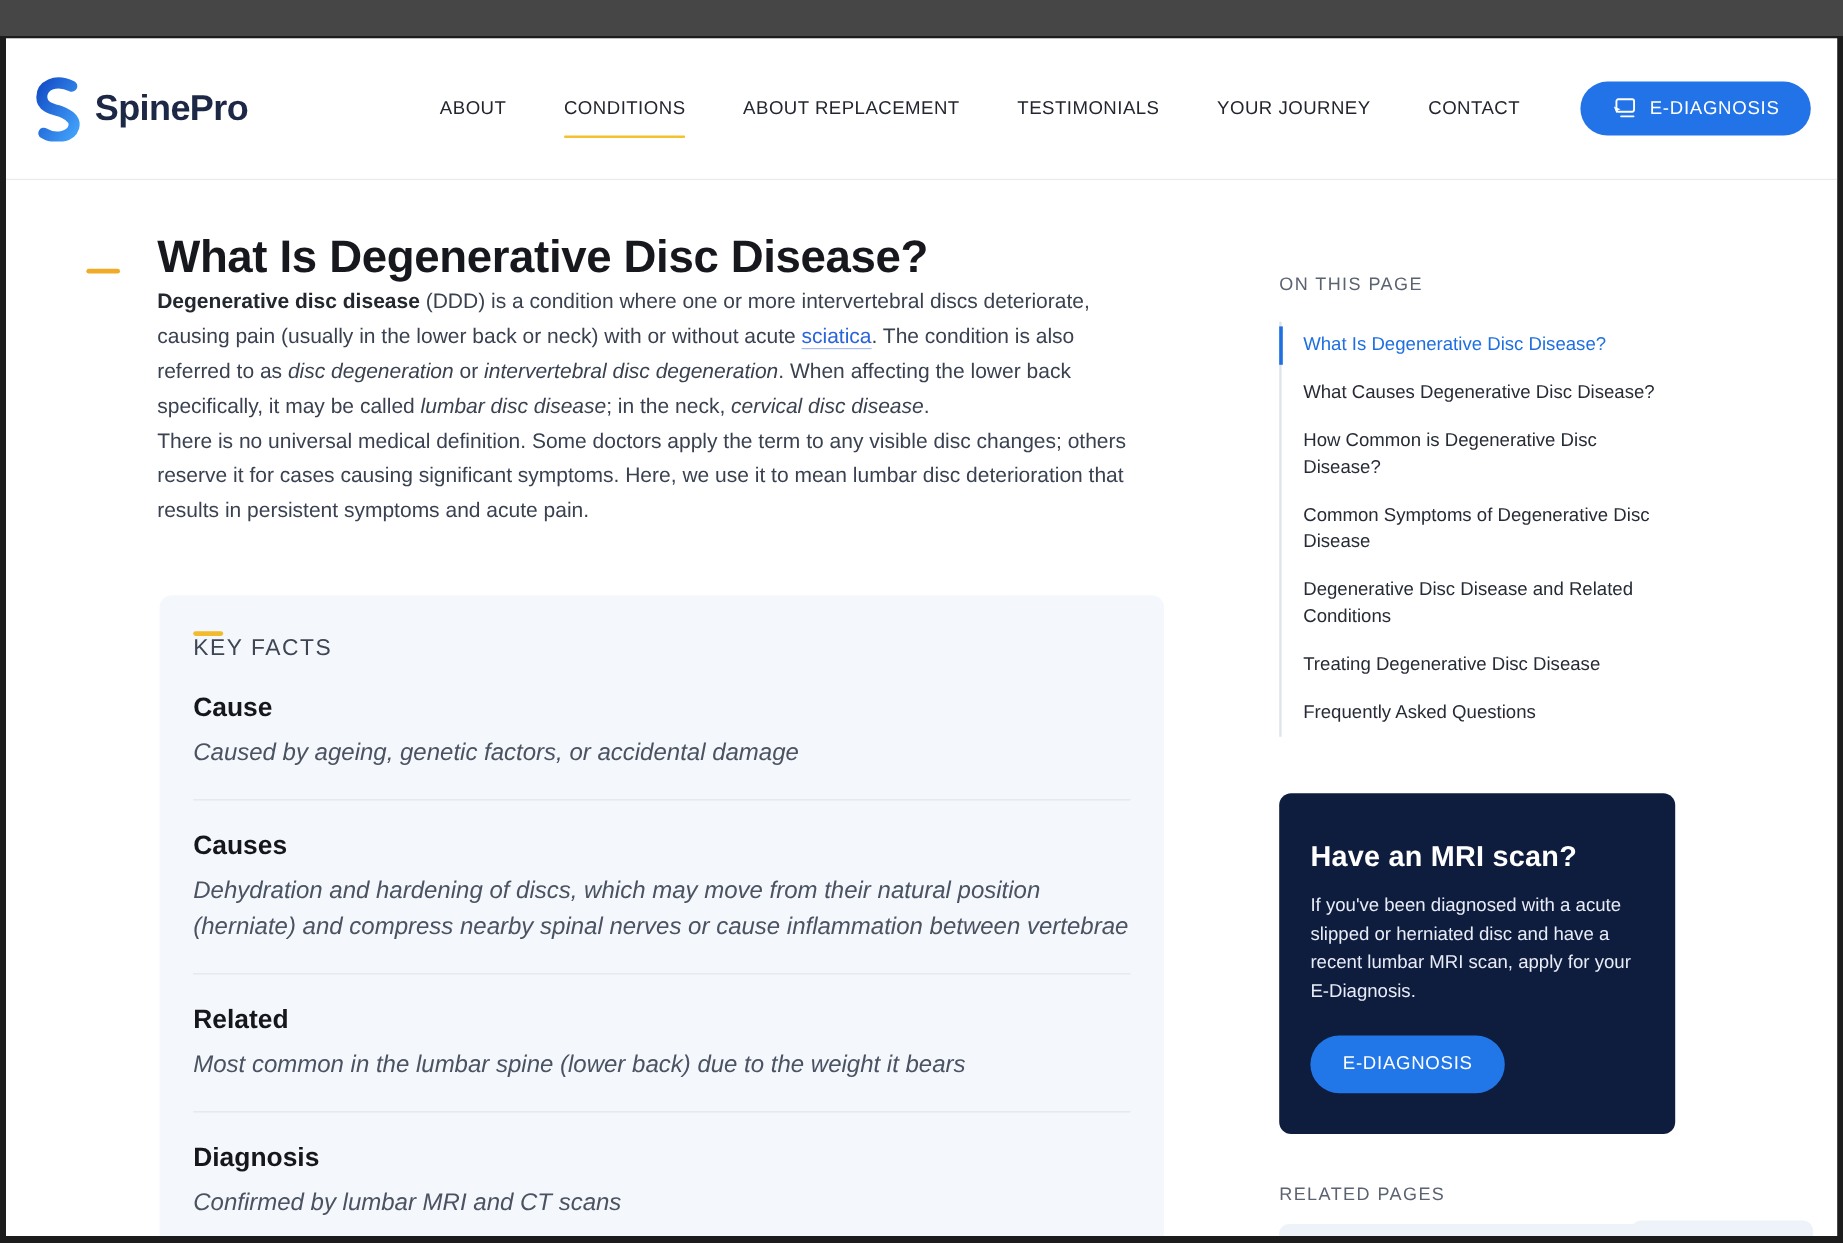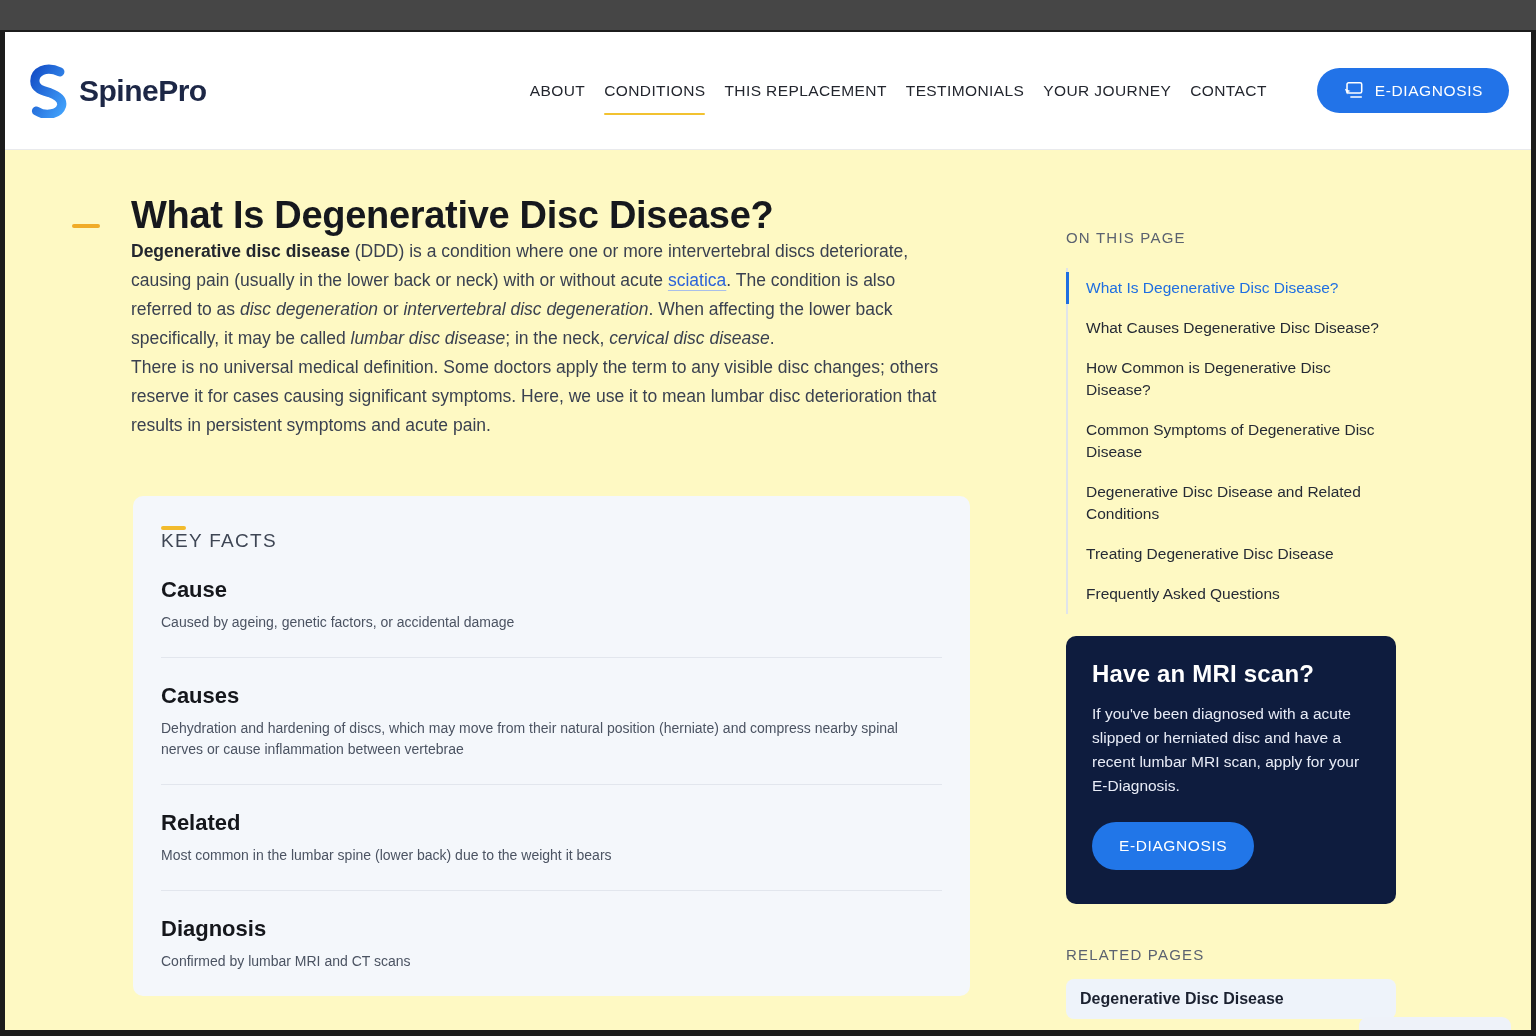--- a/index.html
+++ b/index.html
@@ -1,28 +1,28 @@
 <!DOCTYPE html>
 <html><head>
 <meta charset="utf-8">
 <style>
   * { margin:0; padding:0; box-sizing:border-box; }
   html,body { width:1536px; height:1036px; overflow:hidden; }
   body { background:#1c1c1c; font-family:"Liberation Sans", sans-serif; }
 
   .os-topbar { position:absolute; top:0; left:0; width:100%; height:30px; background:#464646; }
-  .page { position:absolute; top:32px; left:5px; right:5px; bottom:6px; background:#fef9c3; overflow:hidden; }
+  .page { position:absolute; top:32px; left:5px; right:5px; bottom:6px; background:#ffffff; overflow:hidden; }
 
   
   .header { height:118px; display:flex; align-items:center; padding:0 22px 0 24px; border-bottom:1px solid #e9eaed; background:#fff; }
   .brand { display:flex; align-items:center; gap:10px; cursor:pointer; }
   .brand svg { display:block; }
   .brand-name { font-size:30px; font-weight:700; color:#1d2746; letter-spacing:-0.5px; }
 
-  .nav { display:flex; align-items:flex-start; gap:19px; margin-left:auto; }
+  .nav { display:flex; align-items:flex-start; gap:48px; margin-left:auto; }
   .nav-item { font-size:15.5px; font-weight:500; letter-spacing:0.4px; color:#23262e; cursor:pointer; position:relative; white-space:nowrap; }
   .nav-item.active::after { content:""; position:absolute; left:0; right:0; bottom:-15px; height:2px; background:#f2c230; border-radius:1px; }
 
   .cta-btn { margin-left:50px; display:flex; align-items:center; gap:11px; background:#2273e8; color:#fff;
              border:none; border-radius:23px; height:45px; padding:0 26px; font-size:15.5px; letter-spacing:0.6px;
              font-family:inherit; cursor:pointer; }
 
   
   .main { display:grid; grid-template-columns:1fr 330px; gap:96px; padding:44px 135px 0 67px; }
 
@@ -35,32 +35,32 @@
   .article-body p { font-size:17.5px; line-height:1.66; color:#3a4150; }
   .seg-bold { font-weight:700; color:#23272f; }
   .seg-italic { font-style:italic; }
   .seg-link { color:#2b63d9; text-decoration:underline; text-decoration-color:#a9bfe9; text-underline-offset:4px; cursor:pointer; }
 
   .keyfacts { margin-left:61px; margin-top:56px; width:837px; background:#f4f7fb; border-radius:10px; padding:30px 28px 24px 28px; }
   .kf-dash { width:25px; height:4px; background:#f2bb2d; border-radius:2px; }
   .kf-label { font-size:19px; letter-spacing:1.3px; color:#3e4654; font-weight:400; }
   .fact { margin-top:25px; }
   .fact-title { font-size:22px; font-weight:700; color:#15171c; }
-  .fact-text { margin-top:9px; font-size:14px; line-height:1.5; color:#4b5362; max-width:790px; }
+  .fact-text { margin-top:9px; font-size:20px; line-height:1.5; color:#4b5362; max-width:790px;font-style:italic; }
   .fact-div { border:none; border-top:1px solid #e2e6ed; margin-top:24px; }
 
   
   .sidebar { padding-top:2px; }
   .side-label { font-size:15px; letter-spacing:1.2px; color:#5b6270; font-weight:500;margin-top:33px; }
   .onpage-list { margin-top:22px; border-left:2px solid #e0e4ea; }
   .onpage-item { position:relative; padding:9px 0 9px 18px; font-size:15.5px; line-height:1.42; color:#262b35; cursor:pointer; }
   .onpage-item.active { color:#1f6fe1; }
   .onpage-item.active::before { content:""; position:absolute; left:-2px; top:4px; bottom:4px; width:3px; background:#1f6fe1; }
 
-  .mri-card { margin-top:22px; background:#0e1c3e; border-radius:10px; padding:24px 28px 34px 26px; }
+  .mri-card { margin-top:47px; background:#0e1c3e; border-radius:10px; padding:40px 28px 34px 26px; }
   .mri-title { font-size:24px; font-weight:700; color:#ffffff; letter-spacing:0.2px; }
   .mri-body { margin-top:14px; font-size:15.5px; line-height:1.55; color:#e8ecf7; }
   .mri-btn { margin-top:24px; background:#2176e8; color:#fff; border:none; border-radius:25px; height:48px;
              padding:0 27px; font-size:15.5px; letter-spacing:0.6px; font-family:inherit; cursor:pointer; }
 
   .related { margin-top:42px; }
   .related-list { margin-top:16px; }
   .related-item { padding:11px 14px; font-size:16px; color:#2b3140; border-radius:8px; cursor:pointer; margin-top:2px; }
   .related-item.active { background:#eef3fa; font-weight:700; color:#1b2130; }
 
@@ -85,21 +85,21 @@
           </defs>
           <path d="M37 9 C20 1 7 9 7 20 C7 30 18 32 25 34 C33 37 41 42 39 50 C36 60 20 63 9 56" fill="none" stroke="url(#lg)" stroke-width="11" stroke-linecap="round"></path>
         </svg>
       </span>
       <span class="brand-name">SpinePro</span>
     </div>
 
     <div class="nav">
       <span class="nav-item">ABOUT</span>
       <span class="nav-item active">CONDITIONS</span>
-      <span class="nav-item">THIS REPLACEMENT</span>
+      <span class="nav-item">ABOUT REPLACEMENT</span>
       <span class="nav-item">TESTIMONIALS</span>
       <span class="nav-item">YOUR JOURNEY</span>
       <span class="nav-item">CONTACT</span>
     </div>
 
     <button class="cta-btn">
       <span style="display:flex;">
         <svg width="21" height="19" viewBox="0 0 24 22" fill="none" stroke="#ffffff" stroke-width="1.8">
           <rect x="4.5" y="2" width="17" height="12" rx="1.8"></rect>
           <path d="M9 18.5 h12" stroke-linecap="round"></path>

